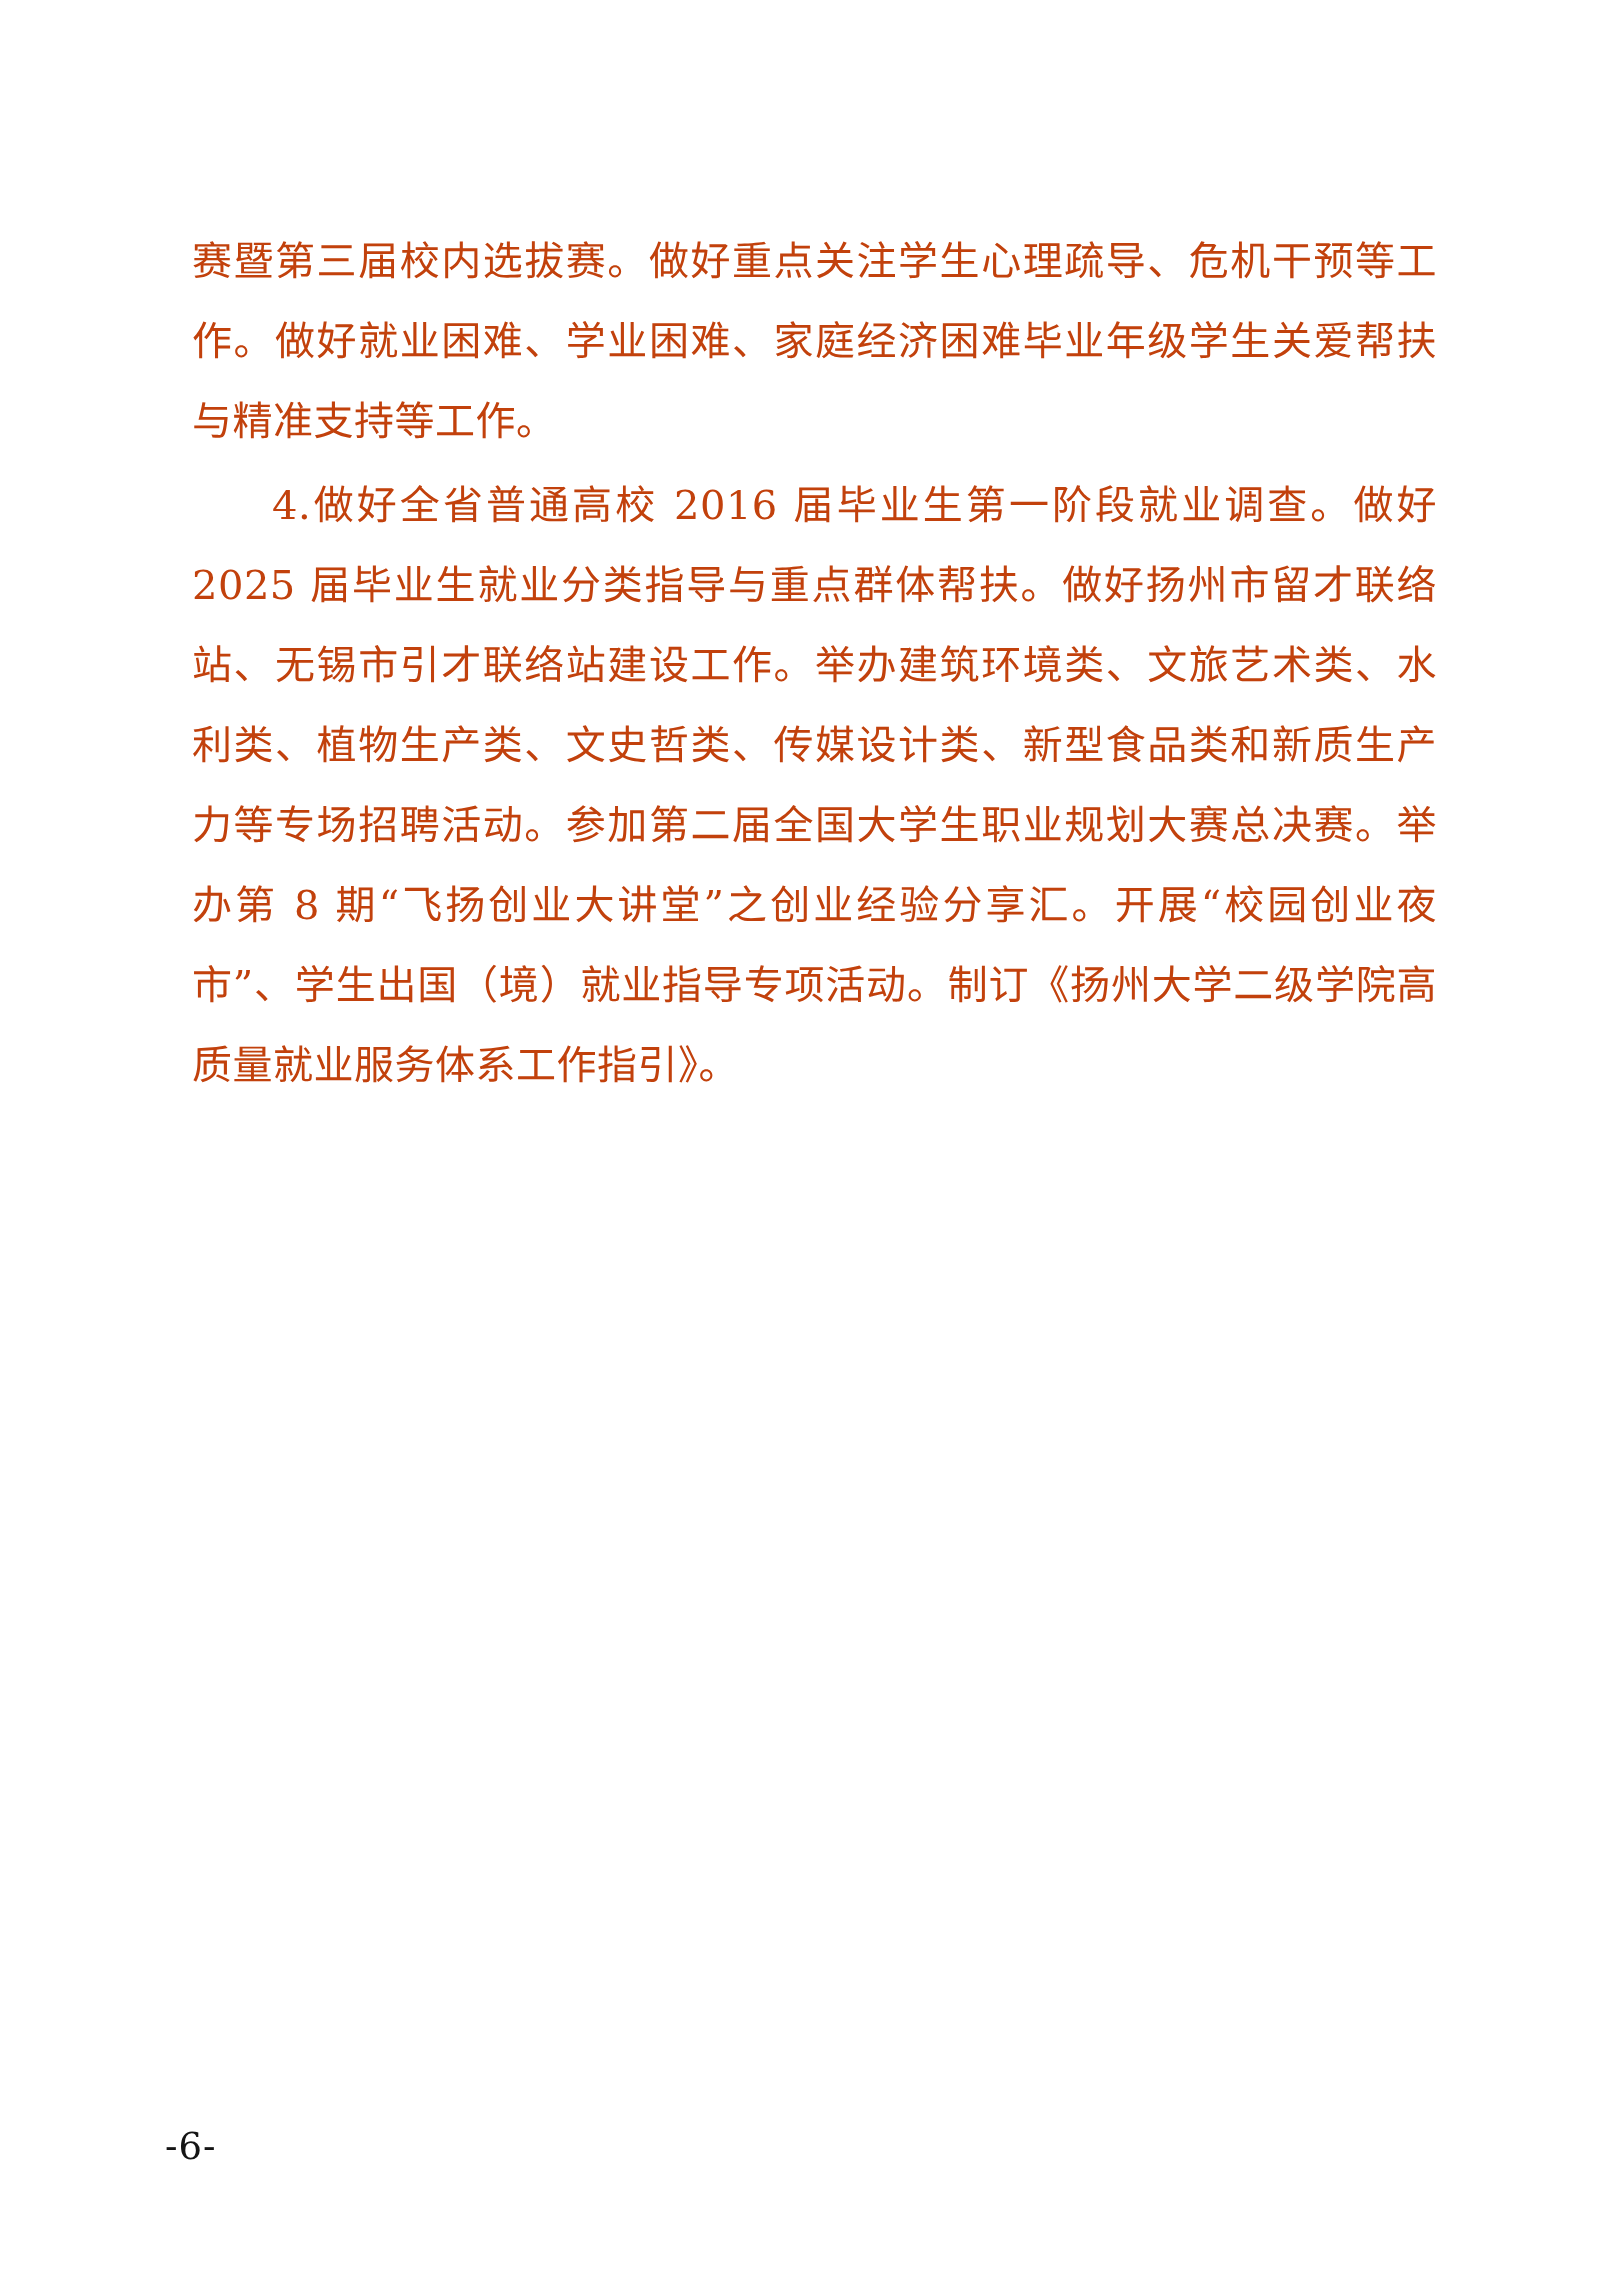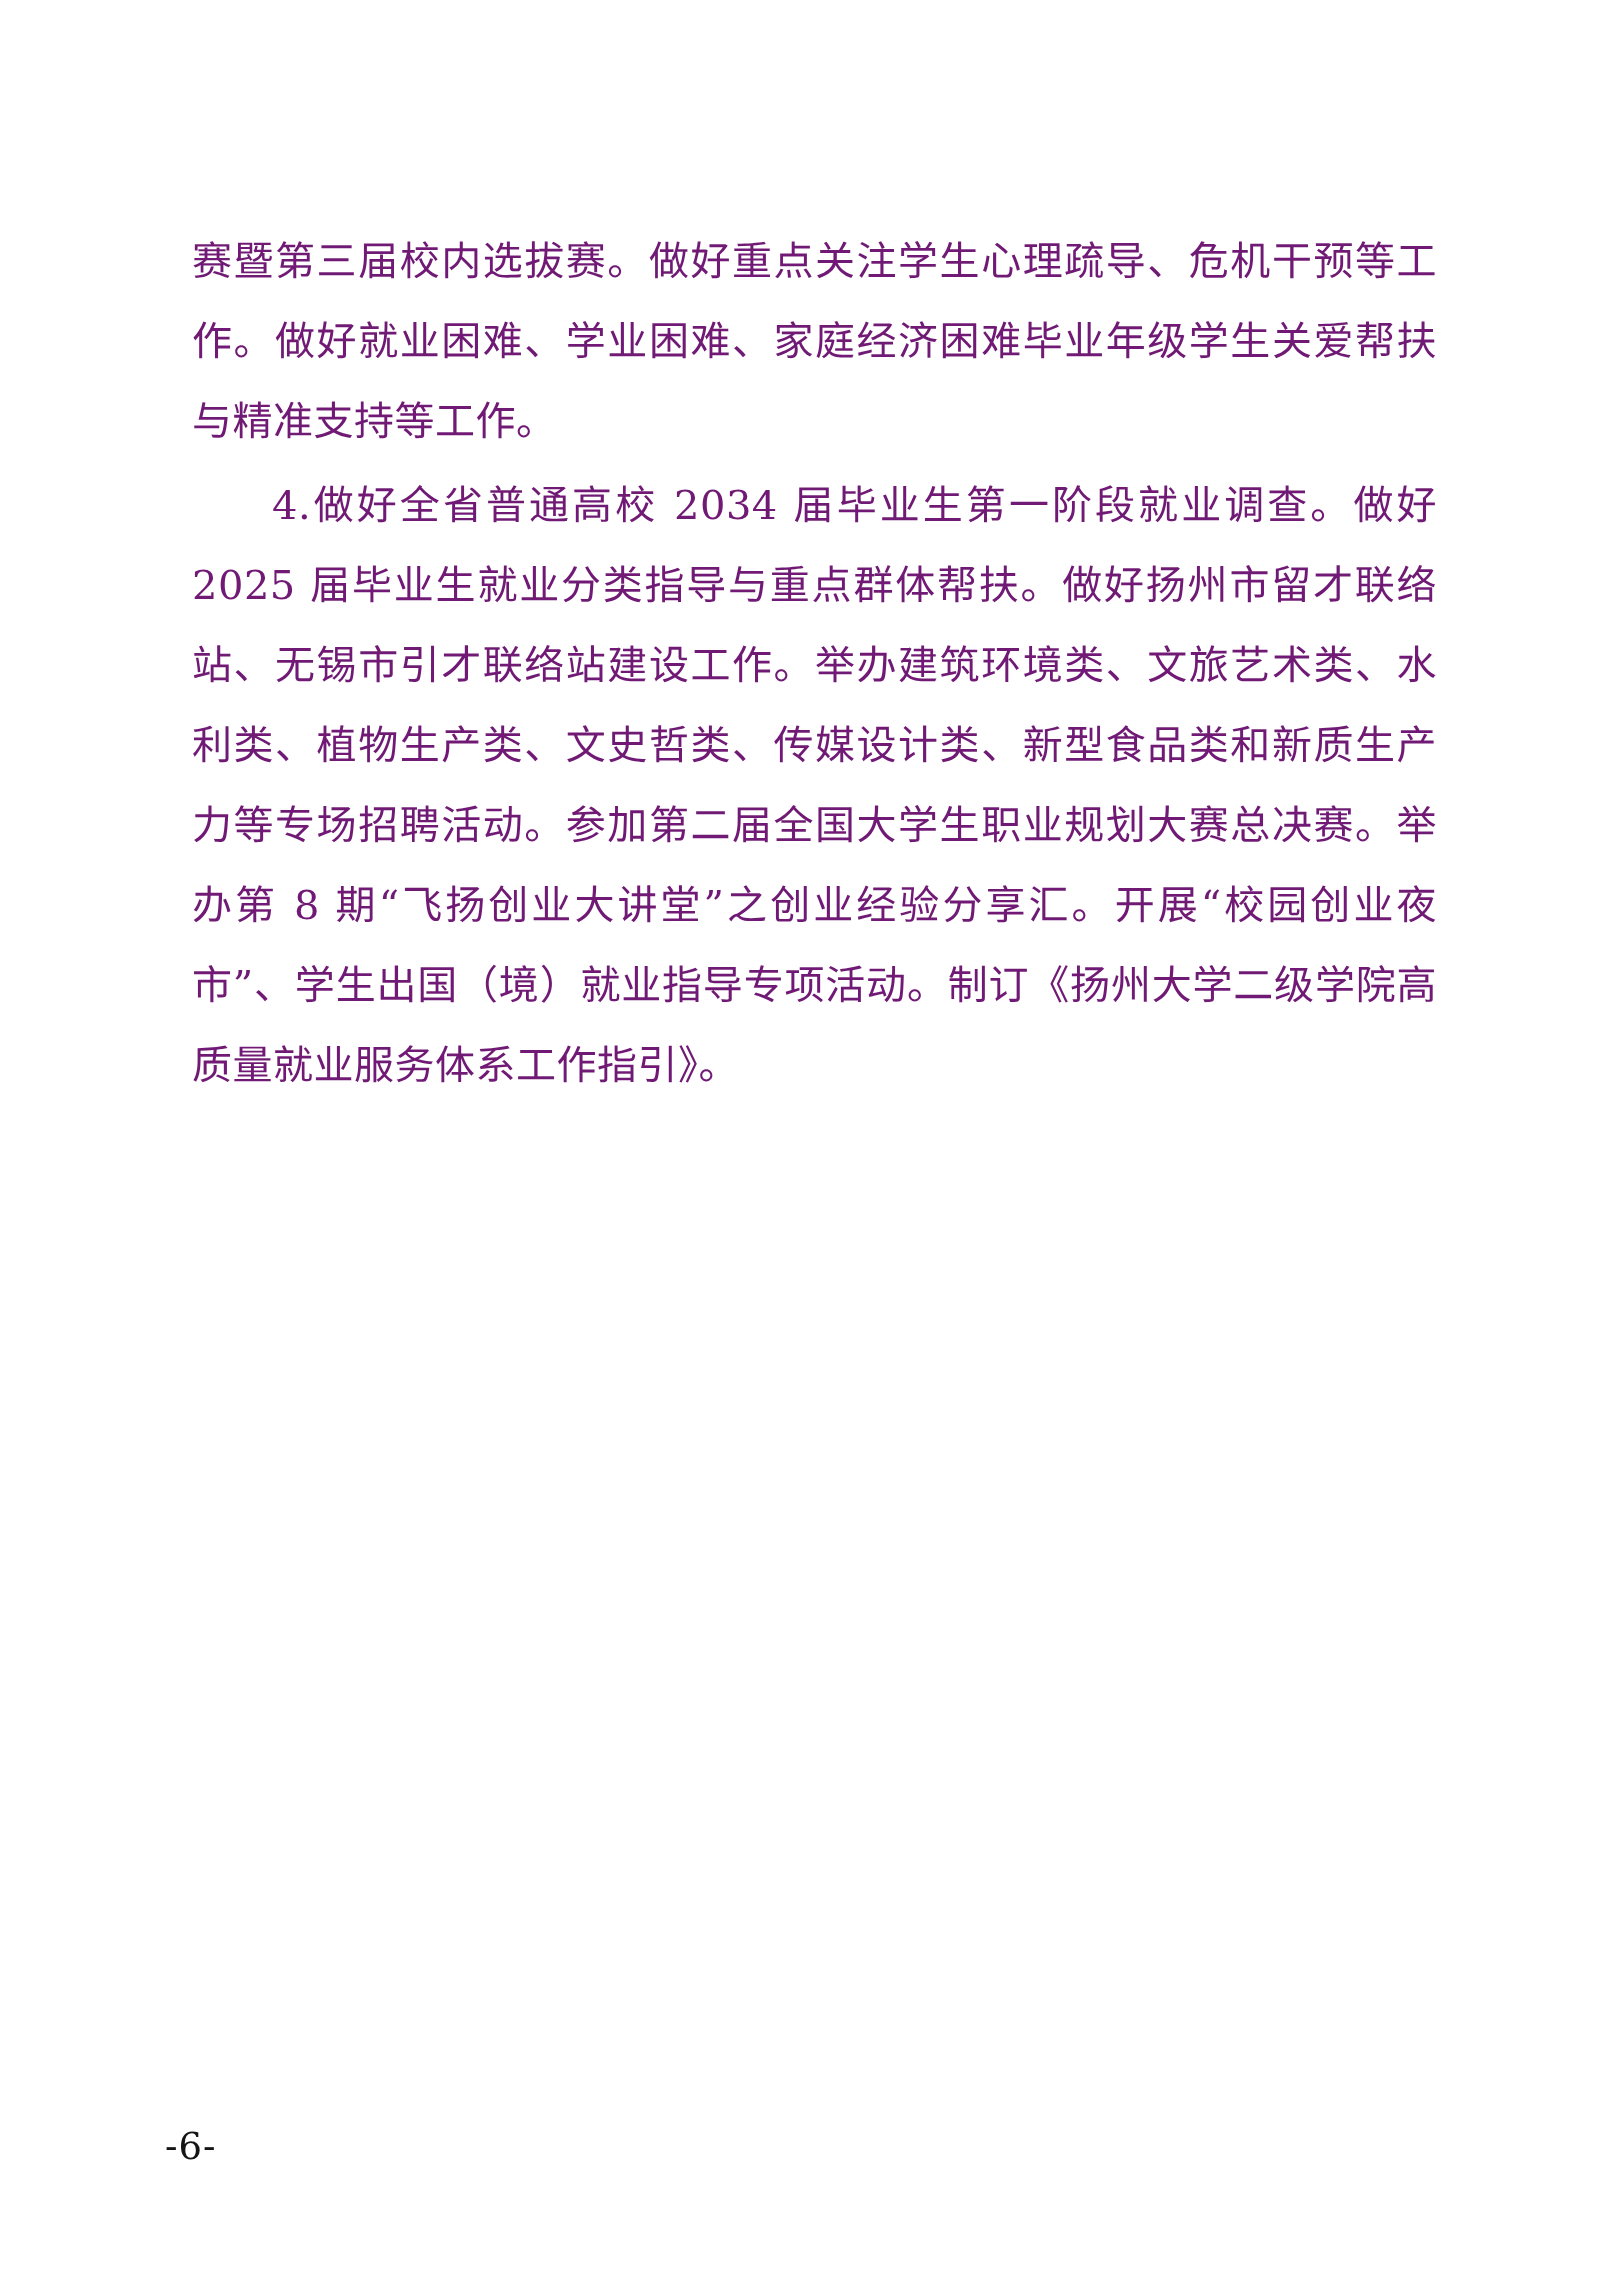--- a/index.html
+++ b/index.html
@@ -18,21 +18,21 @@
   .content {
     position: absolute;
     left: 192px;
     top: 221px;
     width: 1245px;
   }
   .para {
     font-family: "DejaVu Serif", "Liberation Serif", serif;
     font-size: 40px;
     line-height: 80px;
-    color: #701a75;
+    color: #c2410c;
     text-align: justify;
     text-justify: inter-ideograph;
     margin: 0 0 3.9px 0;
     letter-spacing: 0.5px;
     white-space: pre-wrap;
   }
   .para.indent {
     text-indent: 80px;
   }
   .page-number {
@@ -44,17 +44,17 @@
     color: #141414;
     letter-spacing: 1px;
   }
 </style>
 </head>
 <body>
 
 <div class="page">
   <div class="content">
     <p class="para">赛暨第三届校内选拔赛。做好重点关注学生心理疏导、危机干预等工作。做好就业困难、学业困难、家庭经济困难毕业年级学生关爱帮扶与精准支持等工作。</p>
-    <p class="para indent">4.做好全省普通高校 2034 届毕业生第一阶段就业调查。做好 2025 届毕业生就业分类指导与重点群体帮扶。做好扬州市留才联络站、无锡市引才联络站建设工作。举办建筑环境类、文旅艺术类、水利类、植物生产类、文史哲类、传媒设计类、新型食品类和新质生产力等专场招聘活动。参加第二届全国大学生职业规划大赛总决赛。举办第 8 期“飞扬创业大讲堂”之创业经验分享汇。开展“校园创业夜市”、学生出国（境）就业指导专项活动。制订《扬州大学二级学院高质量就业服务体系工作指引》。</p>
+    <p class="para indent">4.做好全省普通高校 2016 届毕业生第一阶段就业调查。做好 2025 届毕业生就业分类指导与重点群体帮扶。做好扬州市留才联络站、无锡市引才联络站建设工作。举办建筑环境类、文旅艺术类、水利类、植物生产类、文史哲类、传媒设计类、新型食品类和新质生产力等专场招聘活动。参加第二届全国大学生职业规划大赛总决赛。举办第 8 期“飞扬创业大讲堂”之创业经验分享汇。开展“校园创业夜市”、学生出国（境）就业指导专项活动。制订《扬州大学二级学院高质量就业服务体系工作指引》。</p>
   </div>
   <div class="page-number">-6-</div>
 </div>
 
 
 </body></html>

